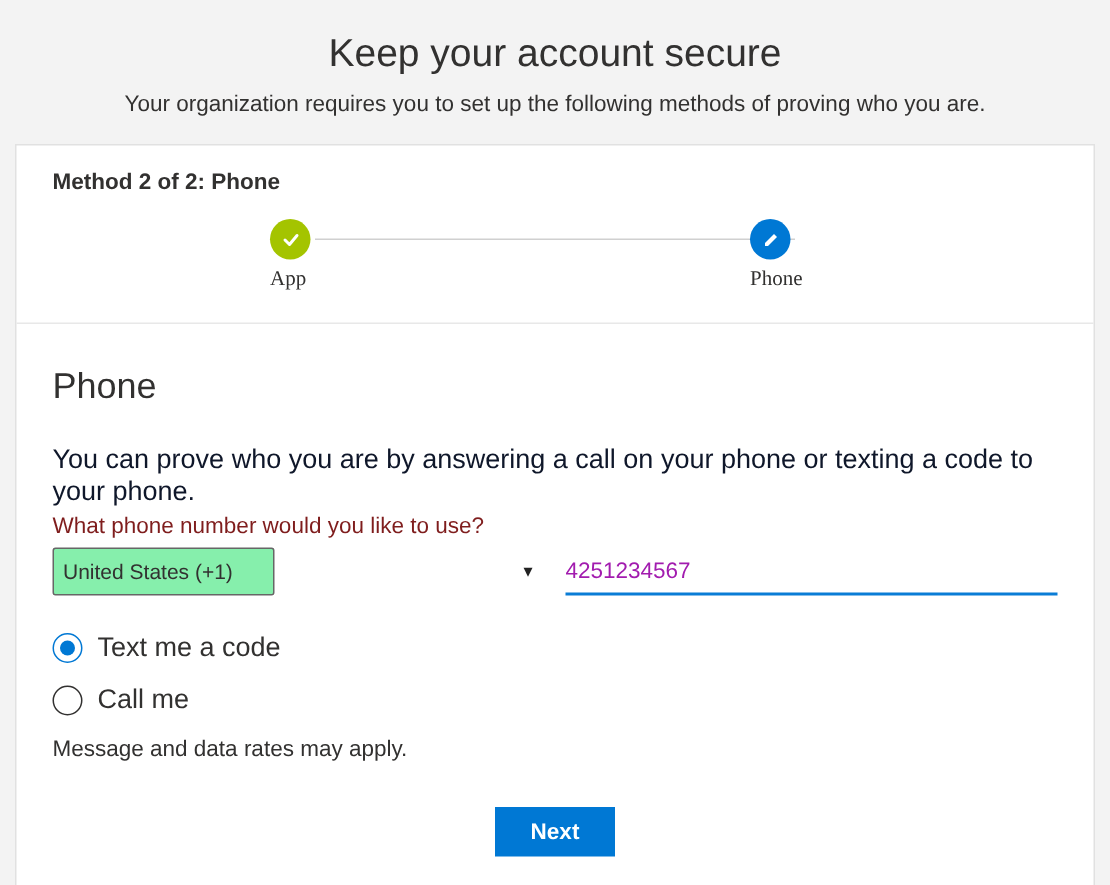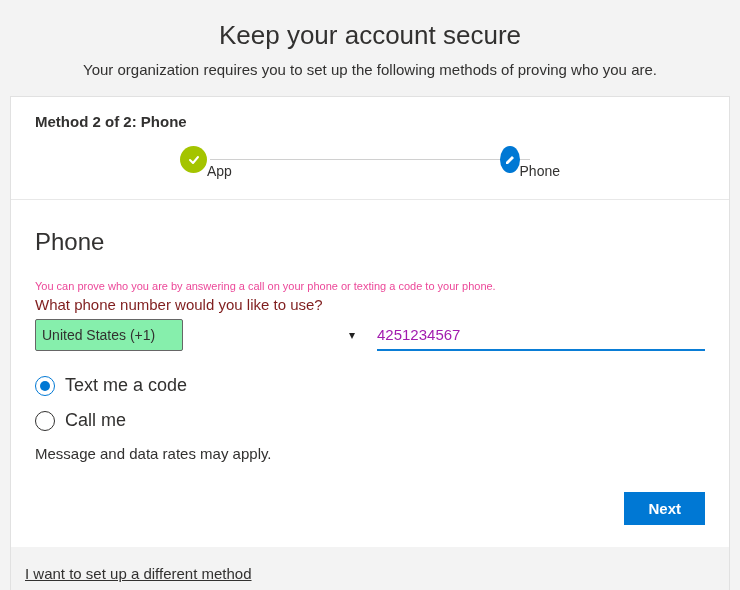--- a/index.html
+++ b/index.html
@@ -60,23 +60,24 @@
       left: 30px;
       right: 30px;
       height: 1px;
       background: #d0d0d0;
       z-index: 0;
     }
     .step {
       position: relative;
       z-index: 1;
       display: flex;
-      flex-direction: row;
-      align-items: flex-end;
+      flex-direction: column;
+      align-items: flex-start;
       width: 60px;
+      font-family: Liberation Serif, serif;
     }
     .step-circle {
       width: 27px;
       height: 27px;
       border-radius: 50%;
       display: flex;
       align-items: center;
       justify-content: center;
       margin-bottom: 6px;
       background: #fff;
@@ -97,22 +98,22 @@
     .card-body {
       padding: 28px 24px 22px 24px;
     }
     .section-title {
       font-size: 24px;
       font-weight: 400;
       color: #323130;
       margin-bottom: 24px;
     }
     .help-text {
-      font-size: 11px;
-      color: #ec4899;
+      font-size: 18px;
+      color: #0f172a;
       margin-bottom: 4px;
     }
     .prompt-text {
       font-size: 15px;
       color: #7f1d1d;
       margin-bottom: 6px;
     }
     .inputs-row {
       display: flex;
       gap: 14px;
@@ -189,21 +190,21 @@
       font-size: 18px;
       color: #323130;
     }
     .rates-text {
       font-size: 15px;
       color: #323130;
       margin-bottom: 30px;
     }
     .button-row {
       display: flex;
-      justify-content: flex-end;
+      justify-content: center;
     }
     .next-button {
       background: #0078d4;
       color: #fff;
       border: none;
       font-size: 15px;
       font-weight: 600;
       padding: 8px 24px;
       cursor: pointer;
     }

